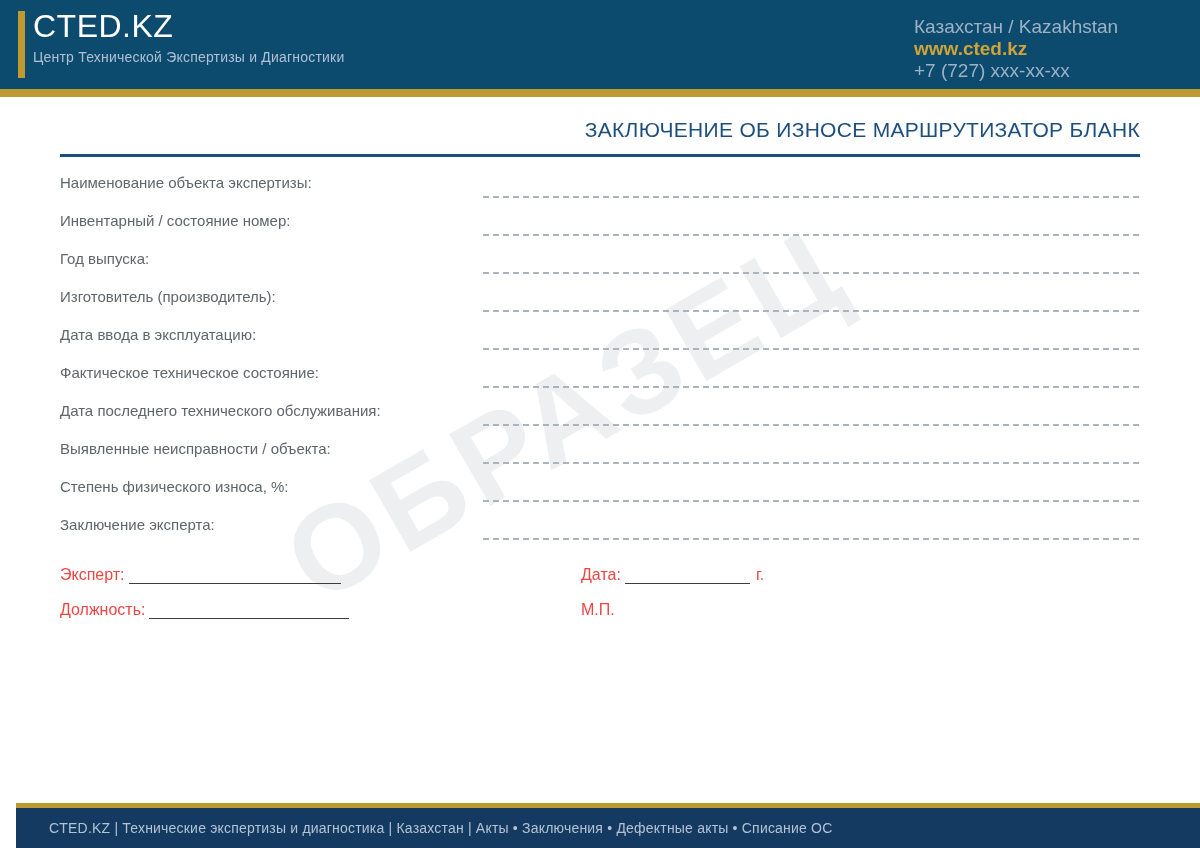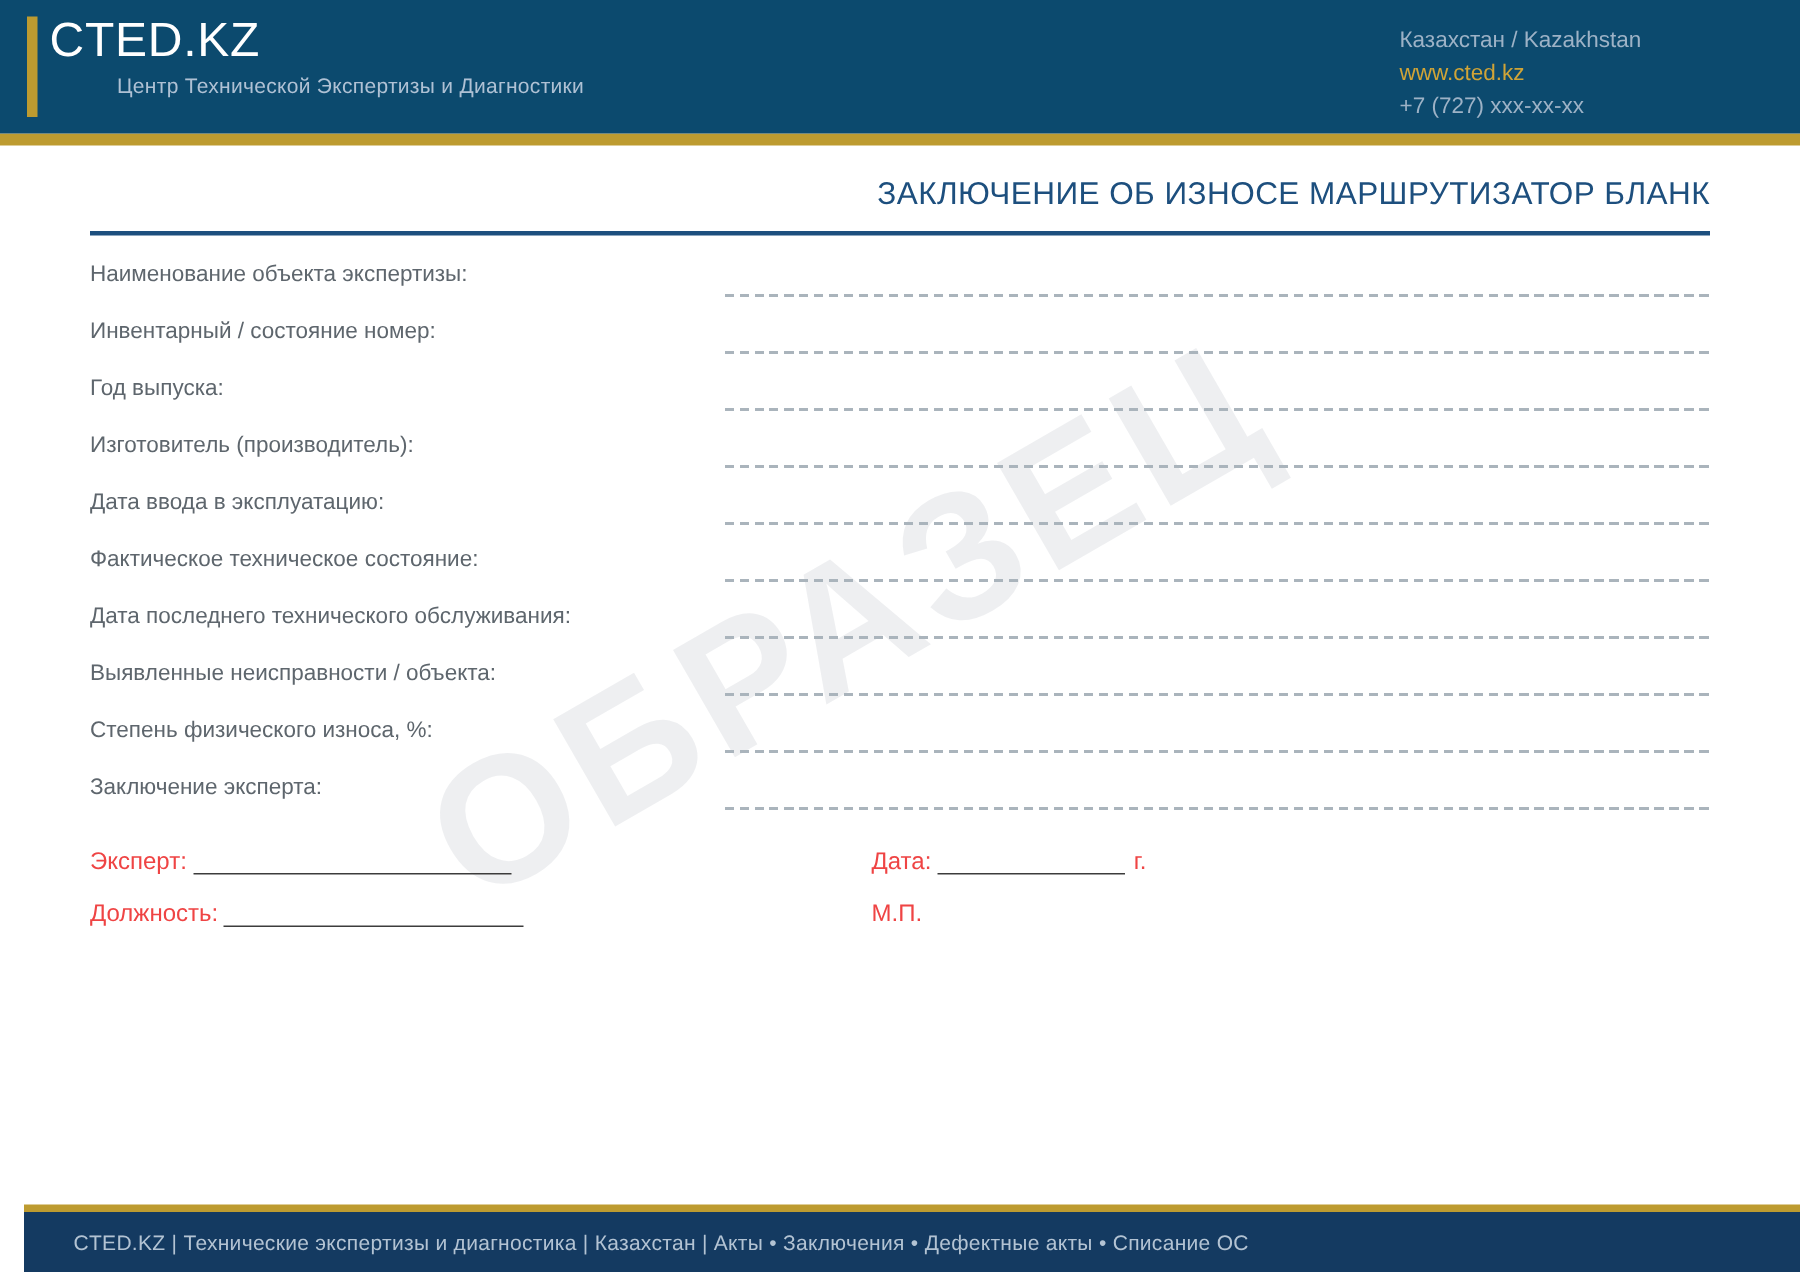--- a/index.html
+++ b/index.html
@@ -31,30 +31,29 @@
     font-weight: 400;
     color: #ffffff;
     letter-spacing: 0.5px;
     line-height: 36px;
   }
   .tagline {
     margin-top: 5px;
     font-size: 14px;
     color: #AFC1D4;
     letter-spacing: 0.2px;
-    margin-left: 45px;
   }
   .header-contact {
     position: absolute;
-    left: 933px; top: 16px;
-    font-size: 15px;
+    left: 914px; top: 16px;
+    font-size: 19px;
     line-height: 22px;
     color: #9DB2C6;
   }
-  .header-contact .website { color: #D0A437; }
+  .header-contact .website { color: #D0A437; font-weight: bold; }
 
   
   .gold-divider { height: 8px; background: #BD9B30; }
 
   
   .main {
     position: relative;
     padding: 0 60px;
     z-index: 1;
   }

